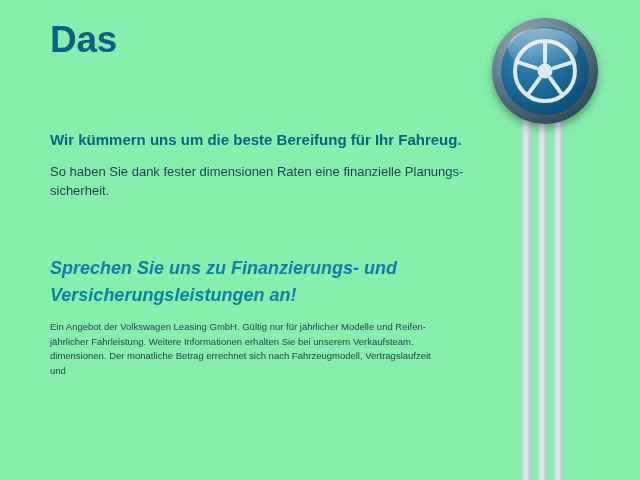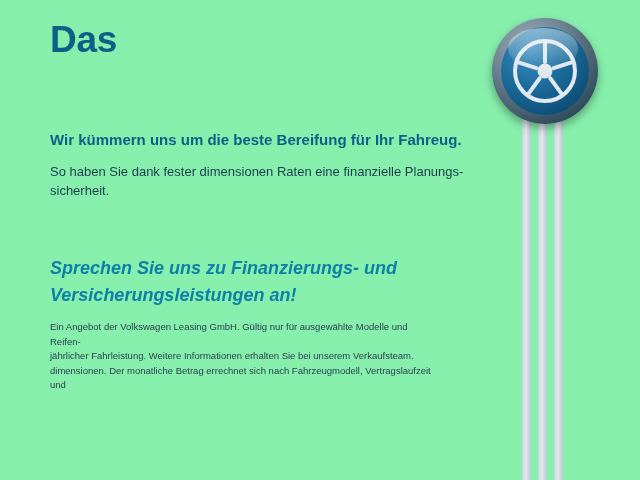--- a/index.html
+++ b/index.html
@@ -165,18 +165,18 @@
     <span class="line">So haben Sie dank fester dimensionen Raten eine finanzielle Planungs-</span>
     <span class="line">sicherheit.</span>
   </div>
 
   <div class="cta">
     <span class="line">Sprechen Sie uns zu Finanzierungs- und</span>
     <span class="line">Versicherungsleistungen an!</span>
   </div>
 
   <div class="legal">
-    <span class="line">Ein Angebot der Volkswagen Leasing GmbH. Gültig nur für ausgewählte Modelle und Reifen-</span>
+    <span class="line">Ein Angebot der Volkswagen Leasing GmbH. Gültig nur für jährlicher Modelle und Reifen-</span>
     <span class="line">jährlicher Fahrleistung. Weitere Informationen erhalten Sie bei unserem Verkaufsteam.</span>
     <span class="line">dimensionen. Der monatliche Betrag errechnet sich nach Fahrzeugmodell, Vertragslaufzeit und</span>
   </div>
 
 </div>
 
 </body></html>

